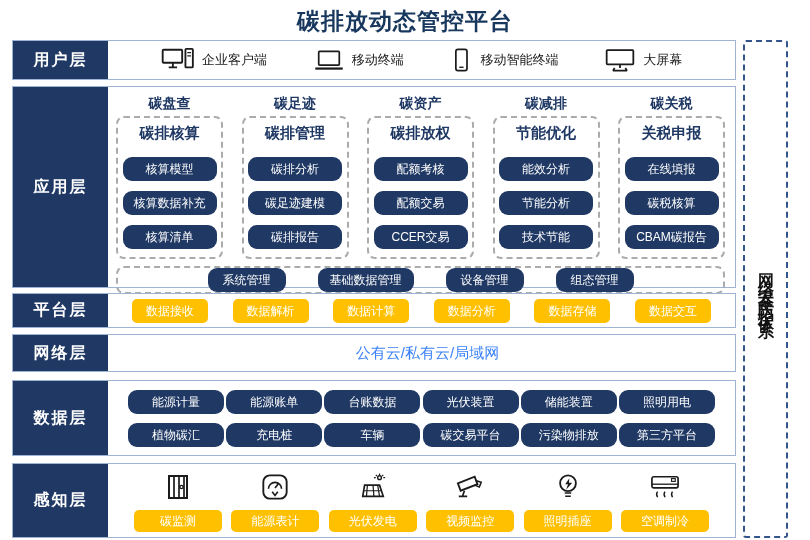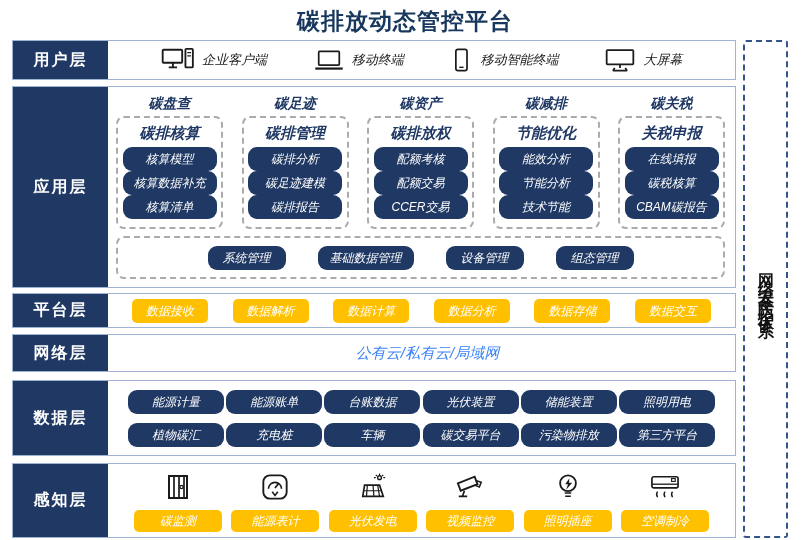--- a/index.html
+++ b/index.html
@@ -5,40 +5,40 @@
   * { margin:0; padding:0; box-sizing:border-box; }
   body { background:#ffffff; font-family:"Liberation Sans","DejaVu Sans",sans-serif; }
   .canvas { position:relative; width:810px; height:540px; background:#ffffff; overflow:hidden; }
   .title { position:absolute; top:6px; left:0; width:810px; text-align:center;
            font-size:23px; font-weight:bold; color:#17375D; letter-spacing:1px; }
   .row { position:absolute; left:12px; width:724px; background:#fff;
          border:1px solid #9FB3D4; display:flex; }
   .label-cell { flex:0 0 95px; background:#1F3864; color:#fff; font-weight:bold;
                 font-size:16px; display:flex; align-items:center; justify-content:center;
                 letter-spacing:2px; }
-  .row-content { flex:1; display:flex; align-items:center;font-style:italic; }
+  .row-content { flex:1; display:flex; align-items:center; }
 
   
   .user-content { justify-content:space-around; padding:0 30px; }
   .device { display:flex; align-items:center; gap:7px; }
   .device .dev-label { font-size:13px; color:#1a1a1a; }
   .icon svg { display:block; }
 
   
   .app-content { flex-direction:column; align-items:stretch; padding:6px 10px 6px 8px; }
   .app-cols { display:flex; justify-content:space-between; }
   .app-col { width:107px; display:flex; flex-direction:column; align-items:center; }
   .col-cat { font-size:14px; font-weight:bold; color:#1F3864; margin:2px 0 3px; }
   .col-box { width:100%; border:2px dashed #ABABAB; border-radius:8px;
              display:flex; flex-direction:column; align-items:center; padding:4px 4px 8px; }
   .col-group { font-size:15px; font-weight:bold; color:#1F3864; margin:2px 0 4px; }
   .chip { white-space:nowrap; text-align:center; }
   .chip.navy { background:#1F3864; color:#fff; font-size:12px; line-height:1;
                padding:6px 8px; border-radius:9px; }
-  .col-box .chip.navy { width:94px; margin-top:0; }
+  .col-box .chip.navy { width:94px; margin-top:10px; }
   .common-box { margin:7px 0 2px; border:2px dashed #ABABAB; border-radius:8px;
                 height:46px; display:flex; align-items:center; justify-content:center; gap:32px; }
   .common-box .chip.navy { min-width:78px; padding:6px 12px; }
 
   
   .platform-content { justify-content:space-between; padding:0 24px; }
   .chip.yellow { background:#FFC000; color:#fff; font-size:12px; line-height:1;
                  padding:6px 14px; border-radius:5px; }
 
   

